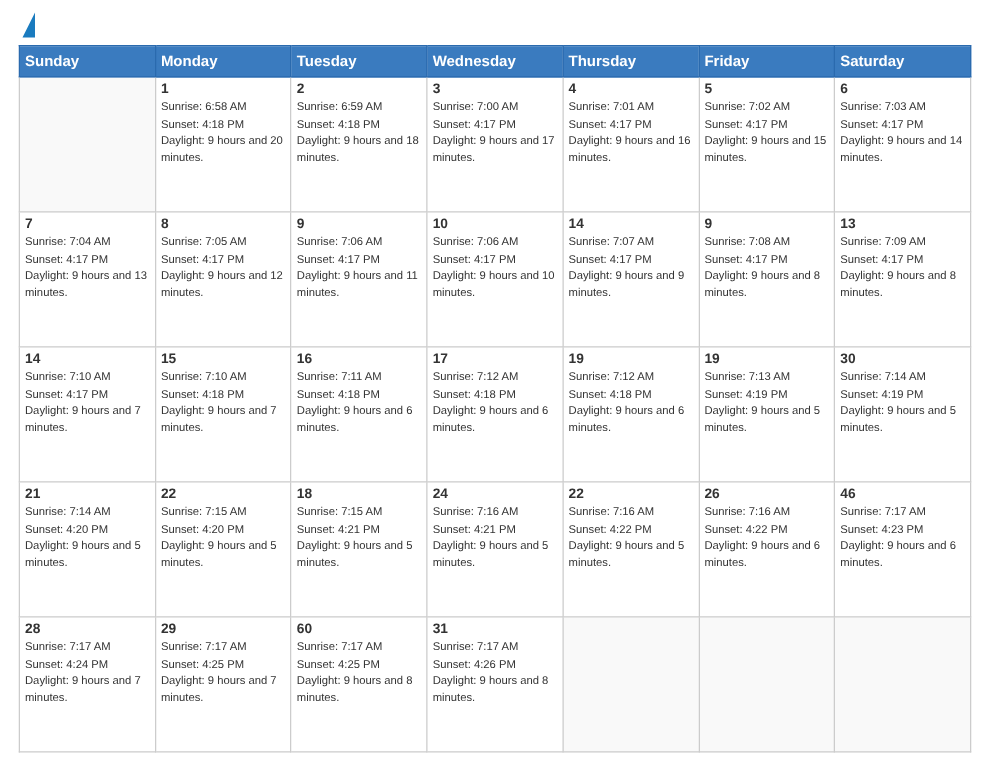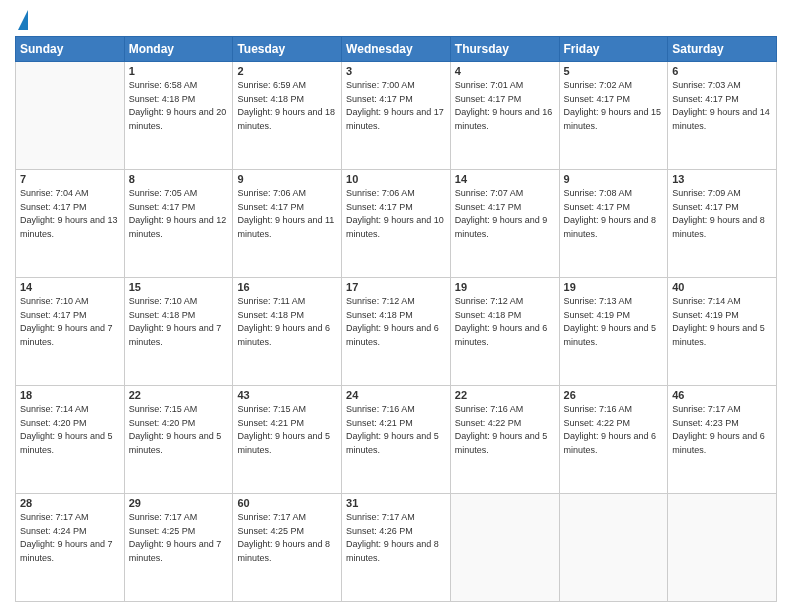--- a/index.html
+++ b/index.html
@@ -207,35 +207,35 @@
           </td>
           <td>
             <span class="day-num">19</span>
             <div class="cell-info">Sunrise: 7:12 AM<br>Sunset: 4:18 PM<br>Daylight: 9 hours and 6 minutes.</div>
           </td>
           <td>
             <span class="day-num">19</span>
             <div class="cell-info">Sunrise: 7:13 AM<br>Sunset: 4:19 PM<br>Daylight: 9 hours and 5 minutes.</div>
           </td>
           <td>
-            <span class="day-num">40</span>
+            <span class="day-num">30</span>
             <div class="cell-info">Sunrise: 7:14 AM<br>Sunset: 4:19 PM<br>Daylight: 9 hours and 5 minutes.</div>
           </td>
         </tr>
         <tr>
           <td>
-            <span class="day-num">18</span>
+            <span class="day-num">21</span>
             <div class="cell-info">Sunrise: 7:14 AM<br>Sunset: 4:20 PM<br>Daylight: 9 hours and 5 minutes.</div>
           </td>
           <td>
             <span class="day-num">22</span>
             <div class="cell-info">Sunrise: 7:15 AM<br>Sunset: 4:20 PM<br>Daylight: 9 hours and 5 minutes.</div>
           </td>
           <td>
-            <span class="day-num">43</span>
+            <span class="day-num">18</span>
             <div class="cell-info">Sunrise: 7:15 AM<br>Sunset: 4:21 PM<br>Daylight: 9 hours and 5 minutes.</div>
           </td>
           <td>
             <span class="day-num">24</span>
             <div class="cell-info">Sunrise: 7:16 AM<br>Sunset: 4:21 PM<br>Daylight: 9 hours and 5 minutes.</div>
           </td>
           <td>
             <span class="day-num">22</span>
             <div class="cell-info">Sunrise: 7:16 AM<br>Sunset: 4:22 PM<br>Daylight: 9 hours and 5 minutes.</div>
           </td>

